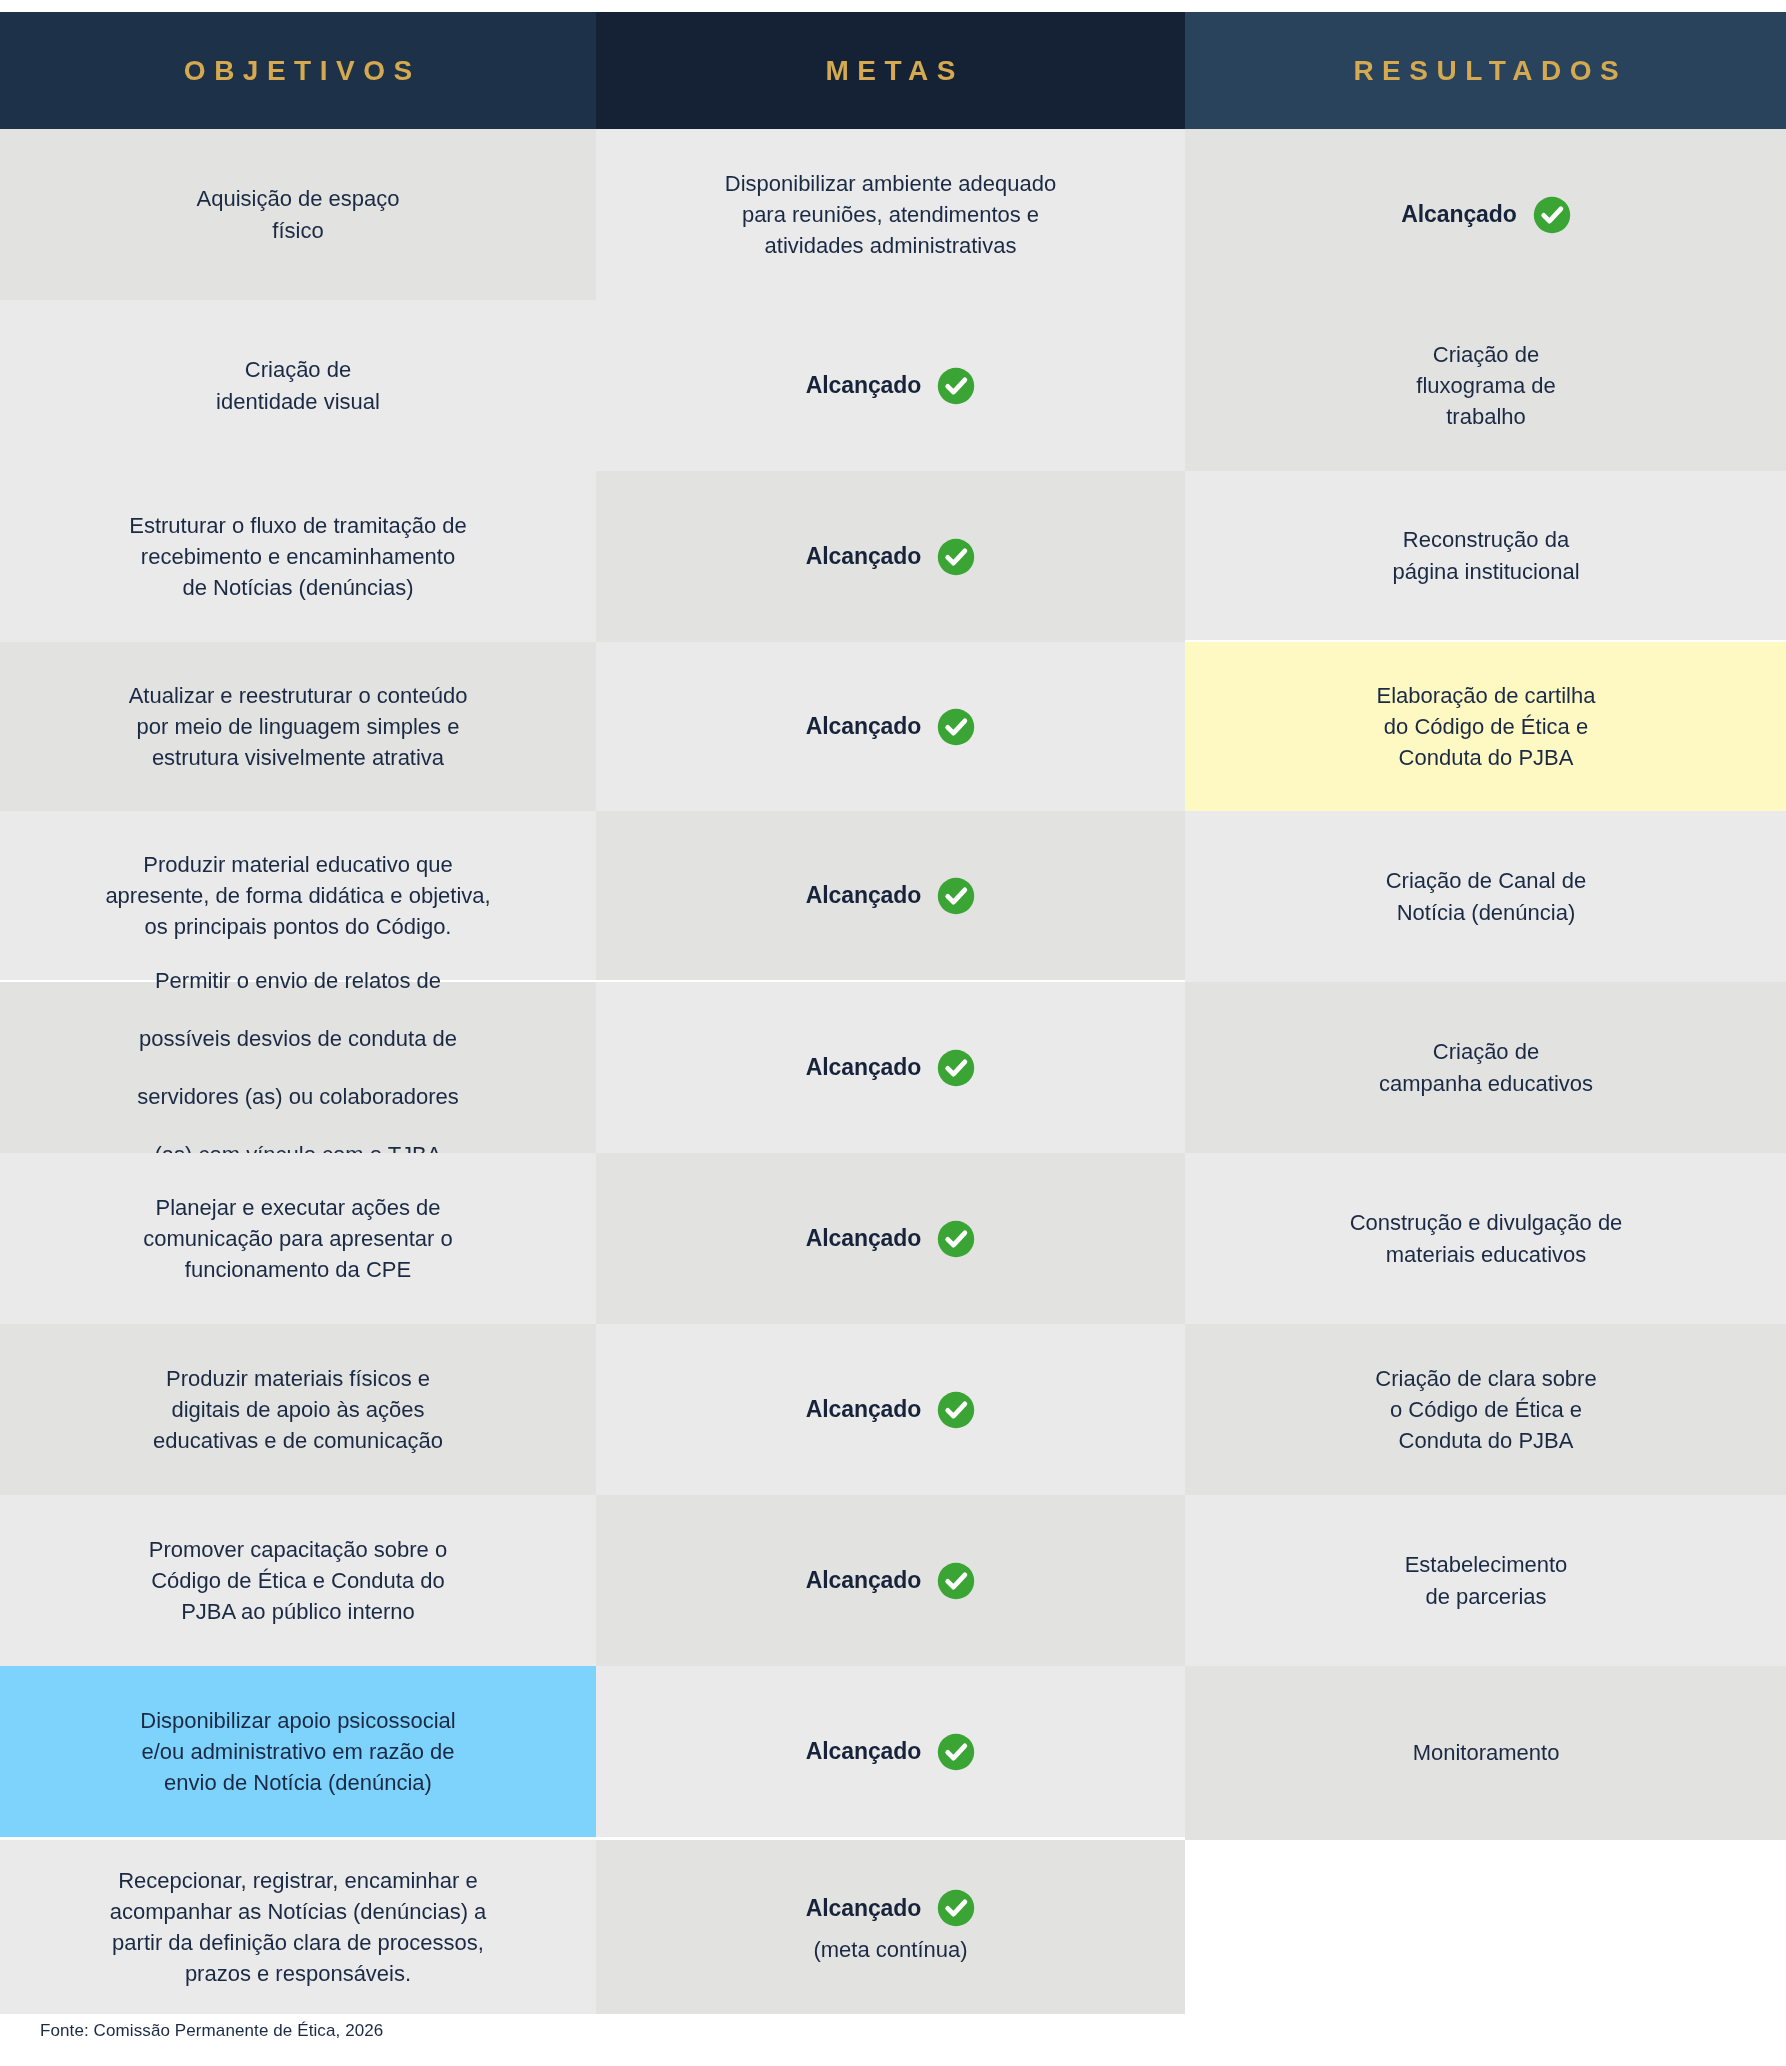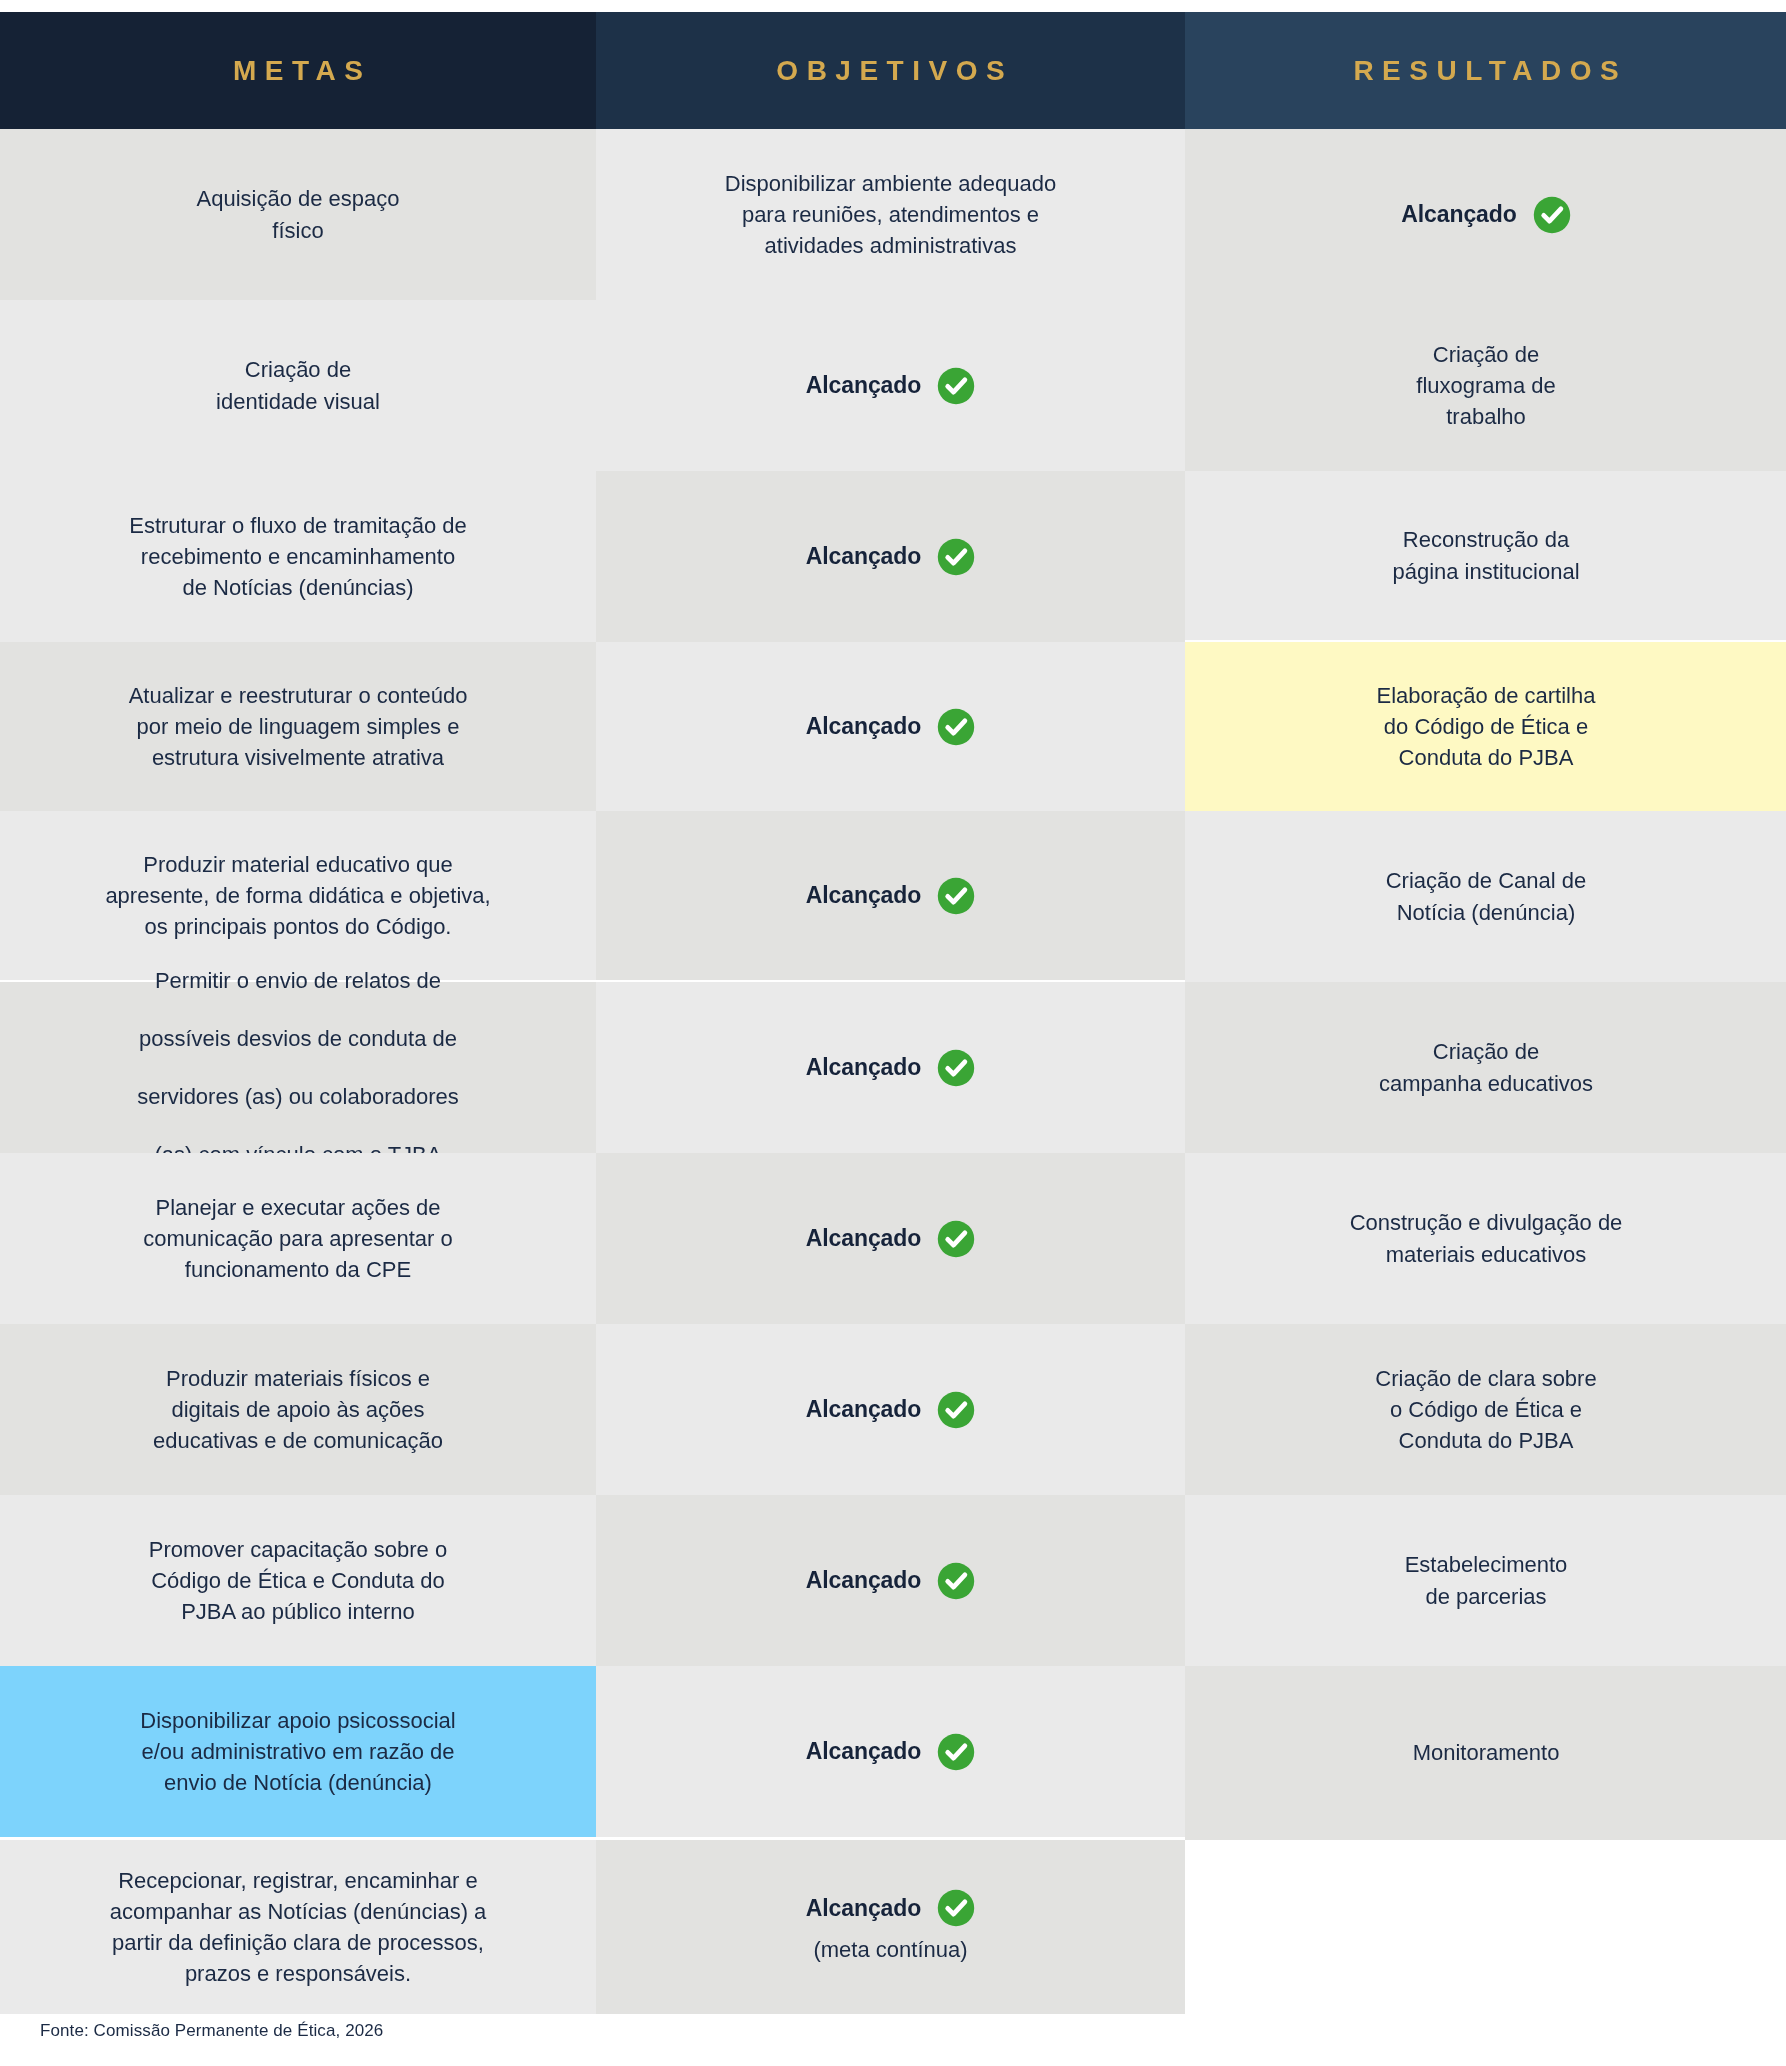--- a/index.html
+++ b/index.html
@@ -108,22 +108,22 @@
     color: #1B2A44;
     letter-spacing: 0.1px;
   }
 </style>
 </head>
 <body>
 
 <div id="page">
 
   <div class="table" id="table">
+      <div class="hcell c2" style="background: rgb(29, 49, 72); color: rgb(212, 169, 79);">OBJETIVOS</div>
       <div class="hcell c1" style="background: rgb(21, 34, 53); color: rgb(212, 169, 79);">METAS</div>
-      <div class="hcell c2" style="background: rgb(29, 49, 72); color: rgb(212, 169, 79);">OBJETIVOS</div>
       <div class="hcell c3" style="background: rgb(41, 67, 93); color: rgb(212, 169, 79);">RESULTADOS</div>
       <div class="cell meta shade-a" style="background: rgb(226, 226, 224); height: 171px;">
         <span class="line">Aquisição de espaço</span>
         <span class="line">físico</span>
       </div>
       <div class="cell objetivo shade-b" style="background: rgb(234, 234, 234); height: 171px;">
         <span class="line">Disponibilizar ambiente adequado</span>
         <span class="line">para reuniões, atendimentos e</span>
         <span class="line">atividades administrativas</span>
       </div>

